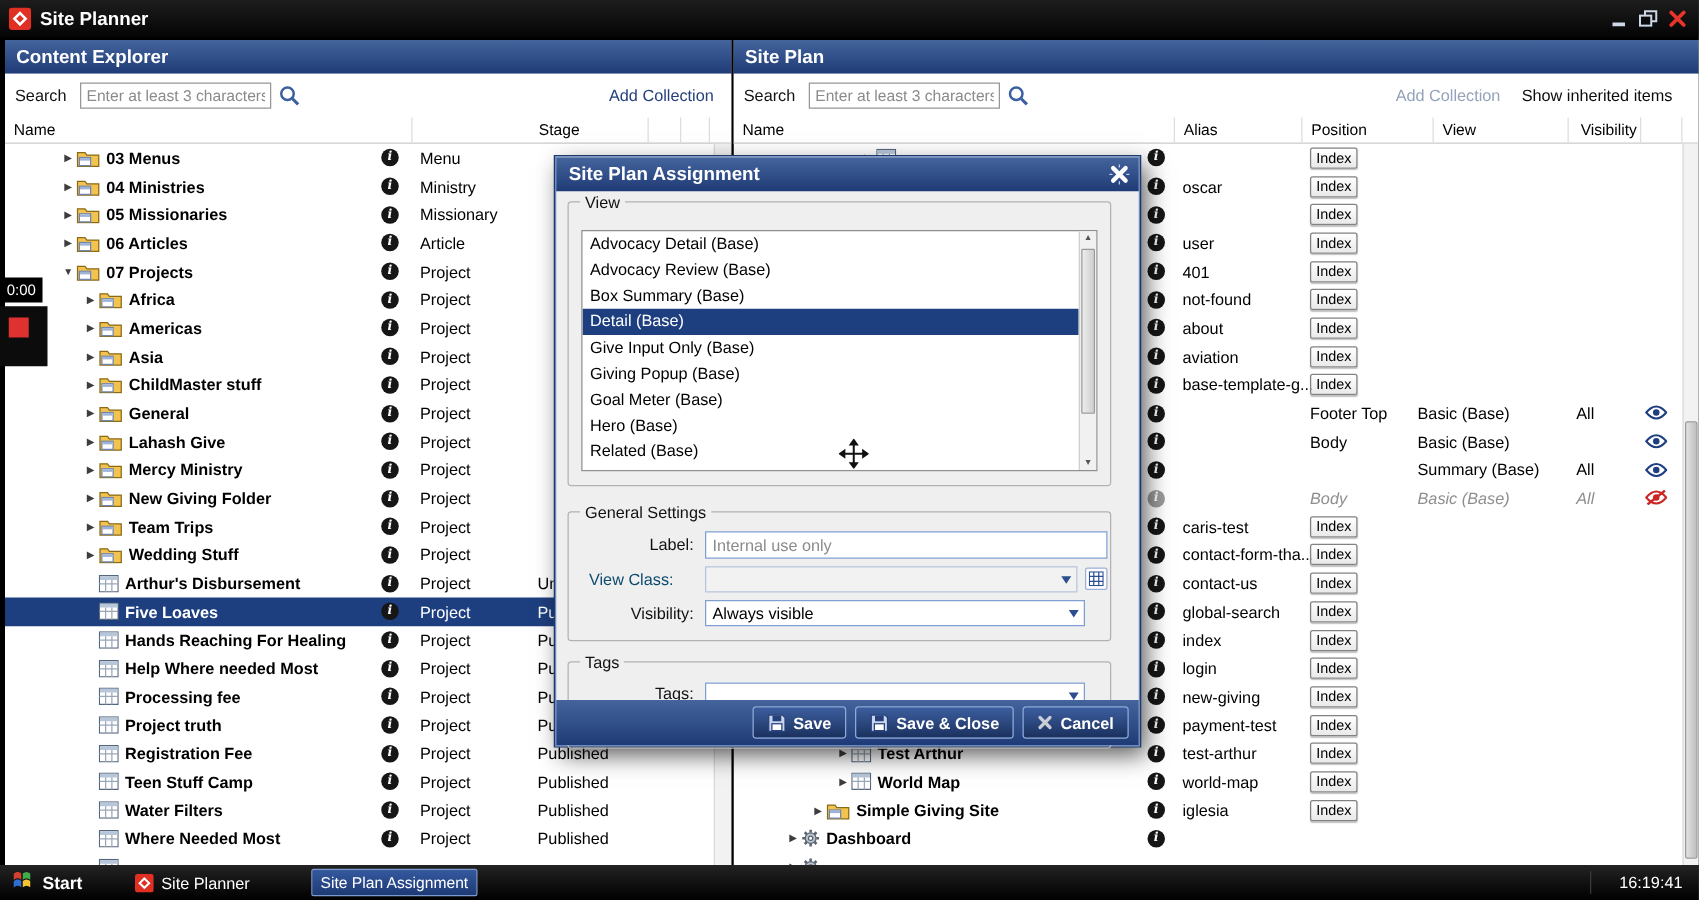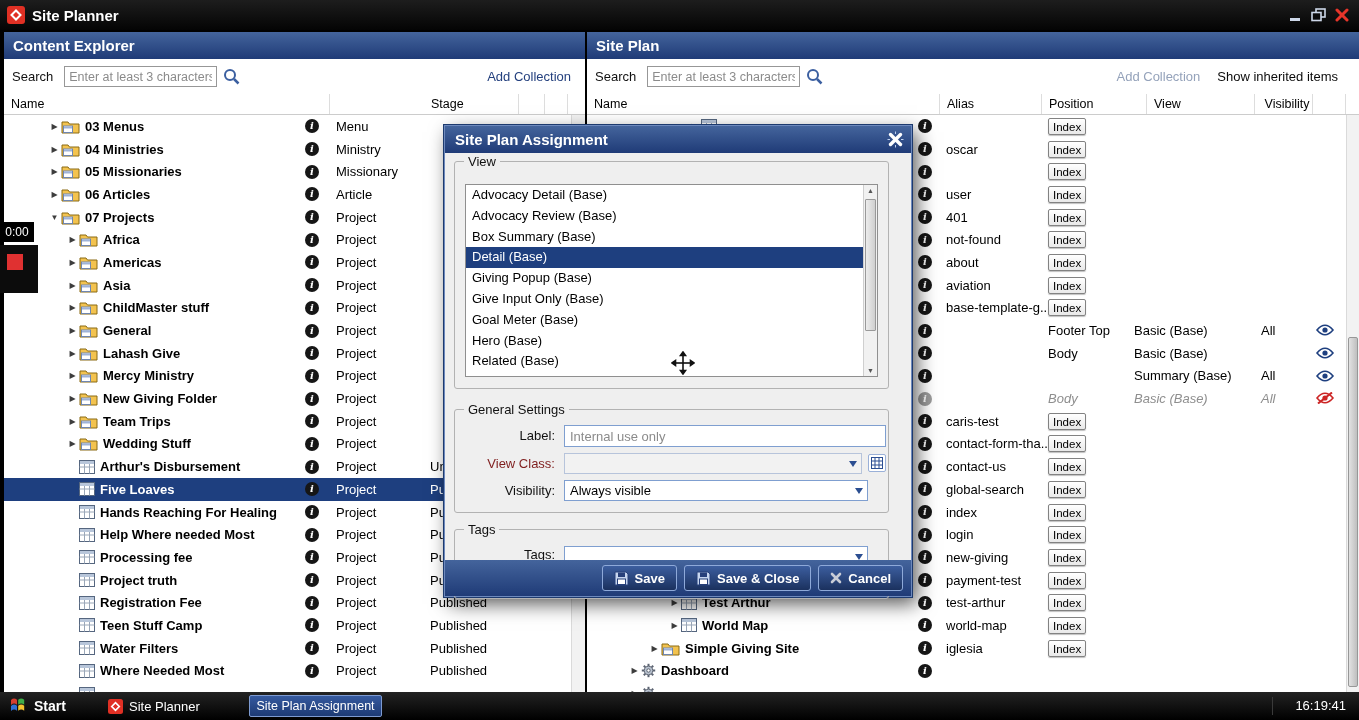--- a/index.html
+++ b/index.html
@@ -87,21 +87,21 @@
     border:1px solid #8f8f8f; overflow:hidden; }
   .opt { height:20.8px; line-height:20.8px; padding-left:6px; font-size:13px; margin-right:14px; cursor:default; }
   .opt.selected { background:#1e3f7f; color:#fff; }
   .lb-scroll { position:absolute; top:0; right:0; bottom:0; width:14px; background:#f1f1f1; border-left:1px solid #cfcfcf; }
   .lb-up, .lb-down { position:absolute; left:0; right:0; text-align:center; font-size:7px; color:#555; }
   .lb-up { top:2px; } .lb-down { bottom:2px; }
   .lb-thumb { position:absolute; left:1px; right:1px; top:14px; height:132px;
     background:linear-gradient(90deg,#ececec,#cfcfcf); border:1px solid #999; border-radius:1px; }
 
   .flabel { position:absolute; left:0; width:100px; text-align:right; font-size:13px; line-height:22px; color:#111; }
-  .flabel.dim { color:#7f1d1d; }
+  .flabel.dim { color:#0c4a6e;text-align:center; }
   .fld { position:absolute; left:109px; width:322px; height:22px; border:1px solid #7f9fd0;
     font-size:13px; padding:0 5px; color:#000000; outline:none; top:15px; }
   .fld::placeholder { color:#8b8b8b; }
   .combo { position:absolute; left:109px; height:21px; background:#fff; border:1px solid #7f9fd0;
     font-size:13px; line-height:19px; padding-left:5px; cursor:pointer; }
   .combo .arr { position:absolute; right:1px; top:1px; bottom:1px; width:14px;
     display:flex; align-items:center; justify-content:center; background:#fff; }
   .combo.disabled { background:#f2f2f2; border-color:#b7c4db; color:#9a9a9a; }
   .combo.disabled .arr { background:#f2f2f2; }
   .darr { width:0; height:0; border:4px solid transparent; border-top:6px solid #2b4e91; margin-top:5px; }
@@ -958,22 +958,22 @@
     </div>
 
     <div class="group" id="grp-view">
       <span class="group-label">View</span>
       <div class="listbox" id="view-list">
 
       <div class="opt">Advocacy Detail (Base)</div>
           <div class="opt">Advocacy Review (Base)</div>
           <div class="opt">Box Summary (Base)</div>
           <div class="opt selected">Detail (Base)</div>
+          <div class="opt">Give Input Only (Base)</div>
           <div class="opt">Giving Popup (Base)</div>
-          <div class="opt">Give Input Only (Base)</div>
           <div class="opt">Goal Meter (Base)</div>
           <div class="opt">Hero (Base)</div>
           <div class="opt">Related (Base)</div>
           <div class="lb-scroll">
           <span class="lb-up">▲</span>
           <div class="lb-thumb"></div>
           <span class="lb-down">▼</span>
         </div>
         </div>
     </div>

